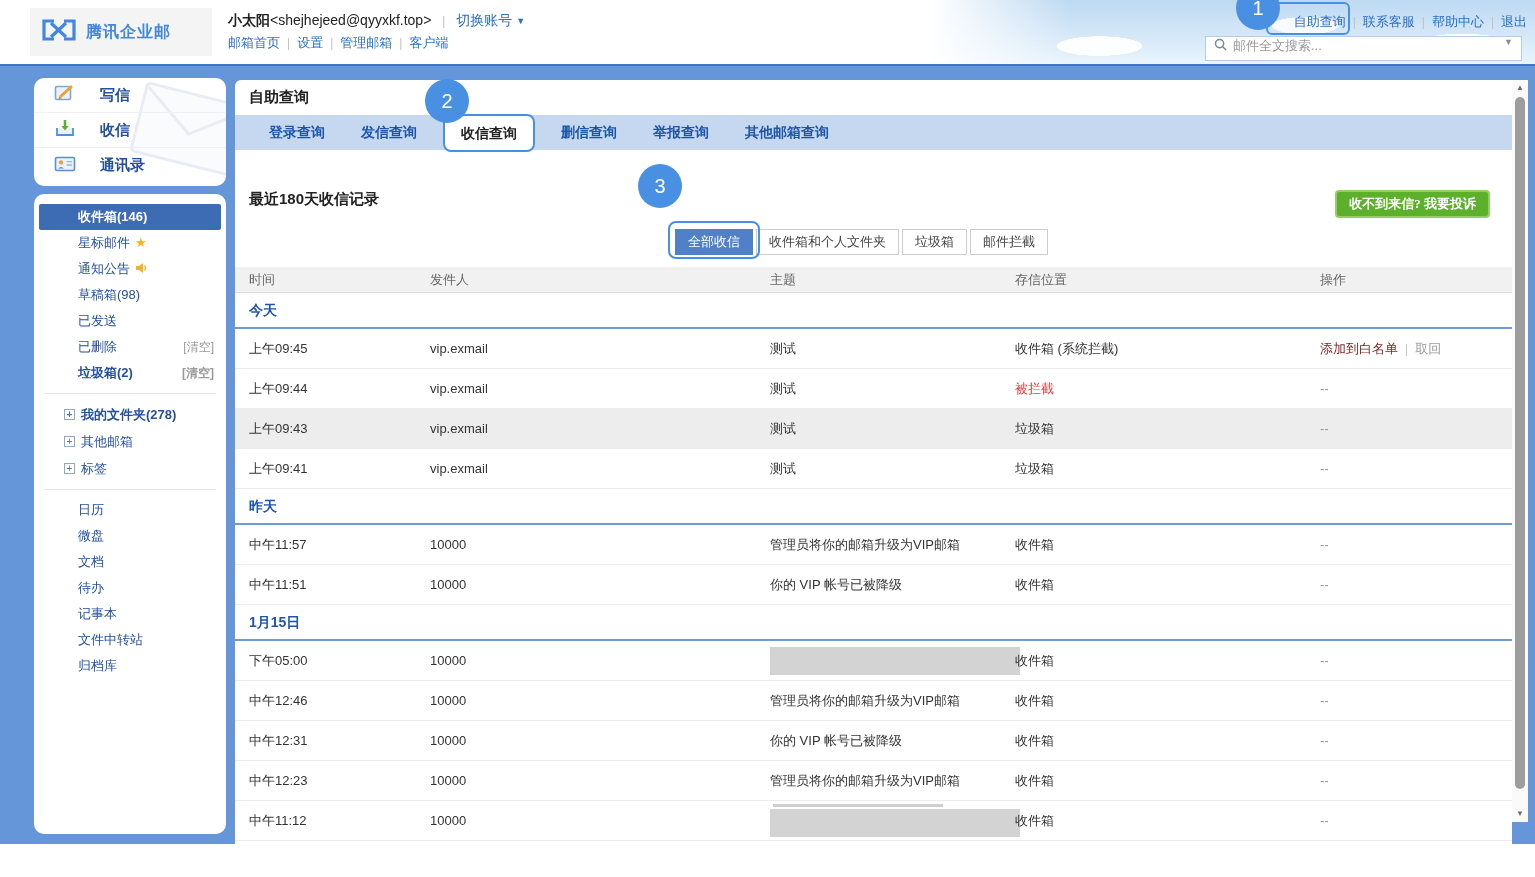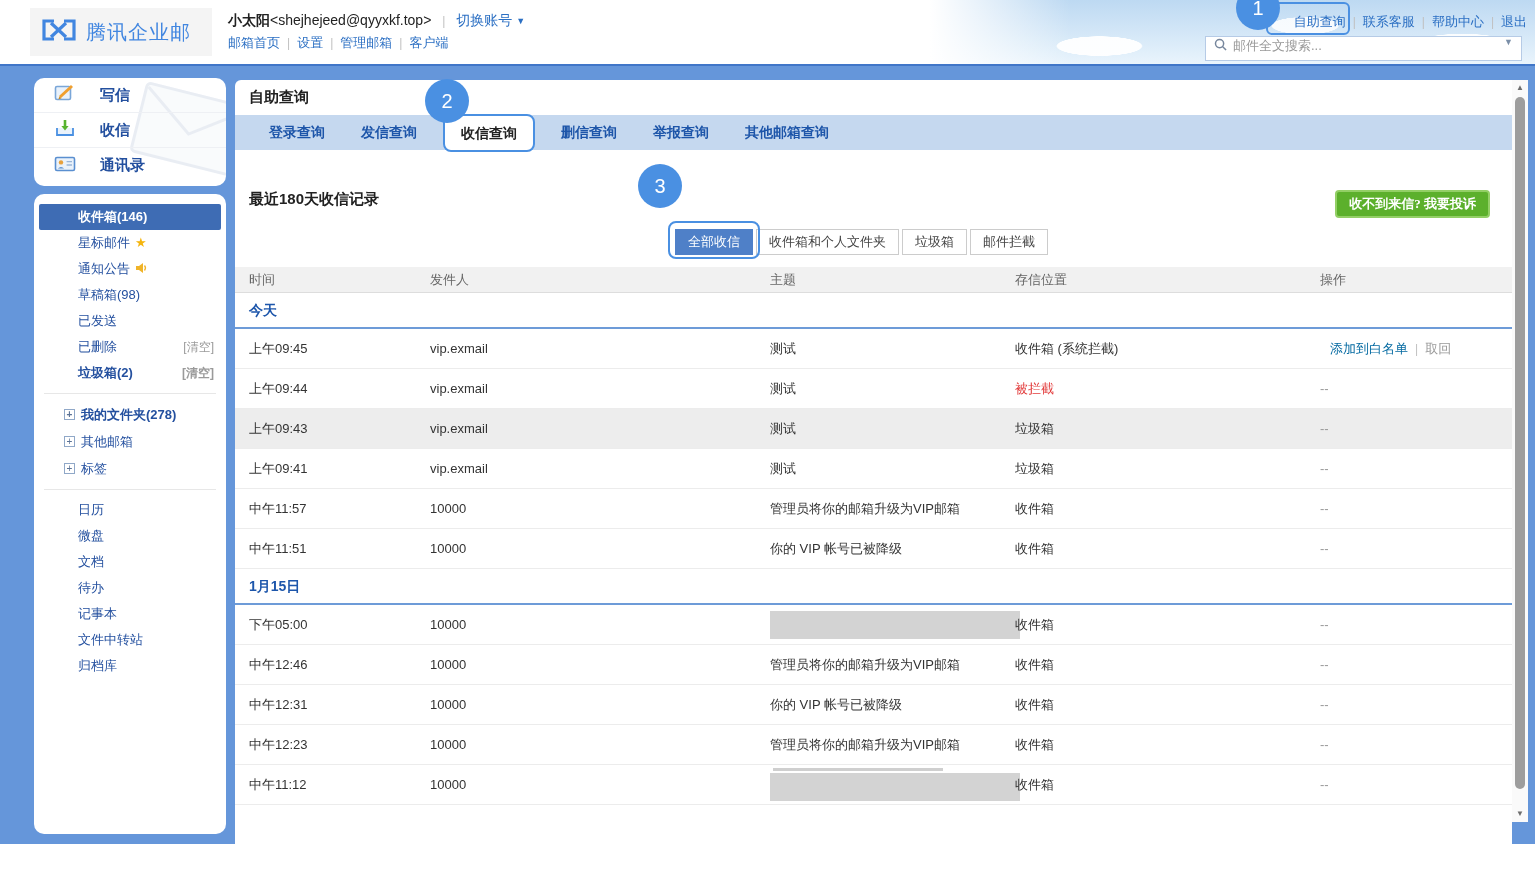--- a/index.html
+++ b/index.html
@@ -12,21 +12,21 @@
   .topbar { position:absolute; left:0; top:0; width:1535px; height:64px; background:#fff; }
   .sky { position:absolute; left:930px; top:0; width:605px; height:64px;
     background:
       linear-gradient(90deg, #ffffff 0%, rgba(255,255,255,0) 140px),
       radial-gradient(70px 16px at 28% 72%, rgba(255,255,255,.95) 60%, rgba(255,255,255,0) 62%),
       radial-gradient(55px 14px at 62% 40%, rgba(255,255,255,.85) 60%, rgba(255,255,255,0) 62%),
       radial-gradient(80px 18px at 88% 70%, rgba(255,255,255,.9) 60%, rgba(255,255,255,0) 62%),
       linear-gradient(180deg,#bdd9f2 0%, #e9f4fc 100%); }
   .logo-box { position:absolute; left:30px; top:8px; width:182px; height:48px; background:#f4f4f4;
     display:flex; align-items:center; gap:8px; padding-left:10px; }
-  .logo-text { color:#4186e0; font-size:20px; font-weight:400; letter-spacing:1px; white-space:nowrap; }
+  .logo-text { color:#4186e0; font-size:16px; font-weight:700; letter-spacing:1px; white-space:nowrap; }
   .account { position:absolute; left:228px; top:8px; }
   .acct-line1 { height:24px; line-height:24px; font-size:14px; color:#222; white-space:nowrap; }
   .acct-line1 .name { font-weight:bold; }
   .sep { color:#c0c0c0; margin:0 7px; font-size:12px; }
   .lnk { color:#2b6fc3; cursor:pointer; }
   .caret { font-size:9px; color:#2b6fc3; vertical-align:1px; }
   .acct-line2 { height:22px; line-height:22px; font-size:13px; white-space:nowrap; }
   .top-links { position:absolute; top:13px; right:8px; font-size:13px; z-index:6; white-space:nowrap; }
   .search-box { position:absolute; left:1205px; top:36px; width:317px; height:25px; background:#fff;
     border:1px solid #b6cbe6; display:flex; padding:0 8px; z-index:6; }
@@ -85,21 +85,21 @@
   .thead { height:26px; background:#f1f1f1; border-bottom:1px solid #dddddd; align-items:center; }
   .th { font-size:13px; color:#666; }
   .th:first-child { padding-left:14px; }
   .group-row { height:36px; line-height:35px; padding-left:14px; font-size:14px; font-weight:bold;
     color:#1d56ab; border-bottom:2px solid #6d9bd8; }
   .row { height:40px; align-items:center; border-bottom:1px solid #ececec; font-size:13px; color:#333; }
   .row.shaded { background:#ededed; }
   .cell:first-child { padding-left:14px; }
   .red { color:#e23b3b; }
   .muted { color:#999;text-align:right; }
-  .alink { color:#0369a1; cursor:pointer;margin-left:10px; }
+  .alink { color:#7f1d1d; cursor:pointer; }
   .redact { width:250px; height:28px; background:#d3d3d3; }
   .sliver { width:170px; height:3px; background:#a8a8a8; opacity:.55; margin:0 0 2px 3px; }
 
   
   .scrollbar { position:absolute; left:1512px; top:80px; width:16px; height:742px; background:#fafafa; z-index:7; }
   .sb-arrow { position:absolute; left:0; width:16px; text-align:center; color:#6e6e6e; font-size:8px; }
   .sb-up { top:3px; } .sb-down { bottom:4px; }
   .sb-thumb { position:absolute; left:3px; top:17px; width:10px; height:692px; background:#9d9d9d; border-radius:6px; }
 
   
@@ -278,20 +278,21 @@
           <span class="cell">垃圾箱</span>
           <span class="cell"><span class="muted">--</span></span>
         </div>
         <div class="grid row">
           <span class="cell">上午09:41</span>
           <span class="cell">vip.exmail</span>
           <span class="cell">测试</span>
           <span class="cell">垃圾箱</span>
           <span class="cell"><span class="muted">--</span></span>
         </div>
+        <div class="group-row">昨天</div>
         <div class="grid row">
           <span class="cell">中午11:57</span>
           <span class="cell">10000</span>
           <span class="cell">管理员将你的邮箱升级为VIP邮箱</span>
           <span class="cell">收件箱</span>
           <span class="cell"><span class="muted">--</span></span>
         </div>
         <div class="grid row">
           <span class="cell">中午11:51</span>
           <span class="cell">10000</span>

